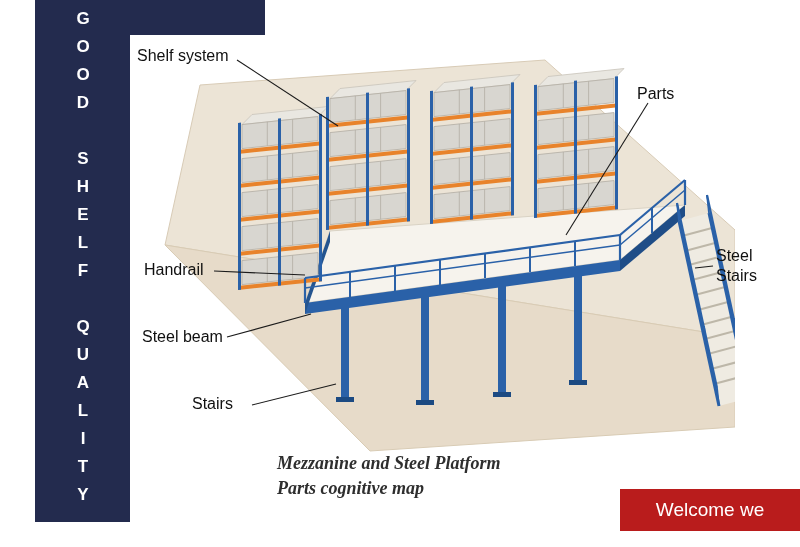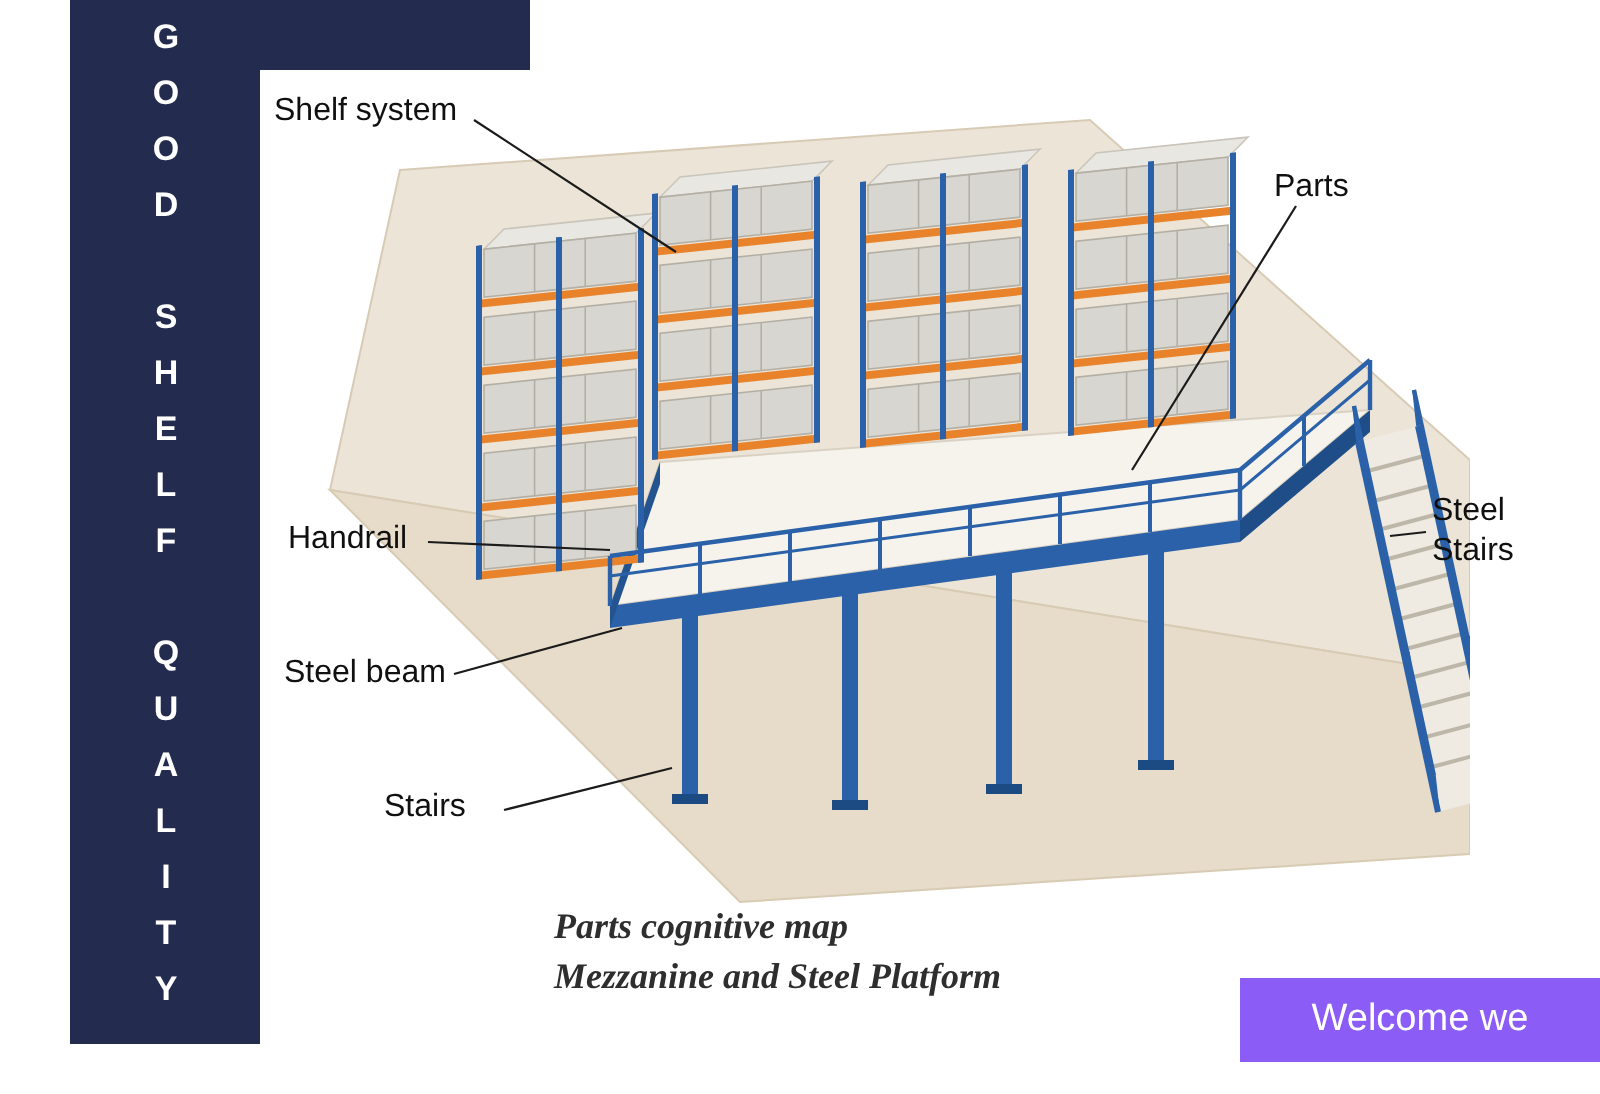--- a/index.html
+++ b/index.html
@@ -29,21 +29,21 @@
   .lbl-handrail{left:144px;top:260px;}
   .lbl-main-beam{left:142px;top:327px;}
   .lbl-upright{left:192px;top:394px;}
   .lbl-steel-stairs{left:716px;top:246px;line-height:20px;white-space:normal;width:64px;}
 
   
   .caption{position:absolute;left:277px;top:451px;font-family:"Liberation Serif",serif;
            font-style:italic;font-weight:700;font-size:18px;color:#2e2e2e;line-height:25px;}
 
   
-  .welcome{position:absolute;left:620px;top:489px;width:180px;height:42px;background:#8b5cf6;
+  .welcome{position:absolute;left:620px;top:489px;width:180px;height:42px;background:#b91c1c;
            color:#ffffff;display:flex;align-items:center;justify-content:center;
            font-size:19px;cursor:pointer;}
 </style>
 </head>
 <body>
 
 <div class="page">
 
   <div class="banner">
     <div class="banner-text">GOOD SHELF QUALITY</div>
@@ -172,19 +172,19 @@
   <div class="diagram-label lbl-panel">Parts</div>
   <div class="diagram-label lbl-handrail">Handrail</div>
   <div class="diagram-label lbl-main-beam">Steel beam</div>
   <div class="diagram-label lbl-upright">Stairs</div>
   <div class="diagram-label lbl-steel-stairs">
     <span>Steel</span><br>
     <span>Stairs</span>
   </div>
 
   <div class="caption">
+    <div>Mezzanine and Steel Platform</div>
     <div>Parts cognitive map</div>
-    <div>Mezzanine and Steel Platform</div>
   </div>
 
   <div class="welcome">Welcome we</div>
 
 </div>
 
 </body></html>

